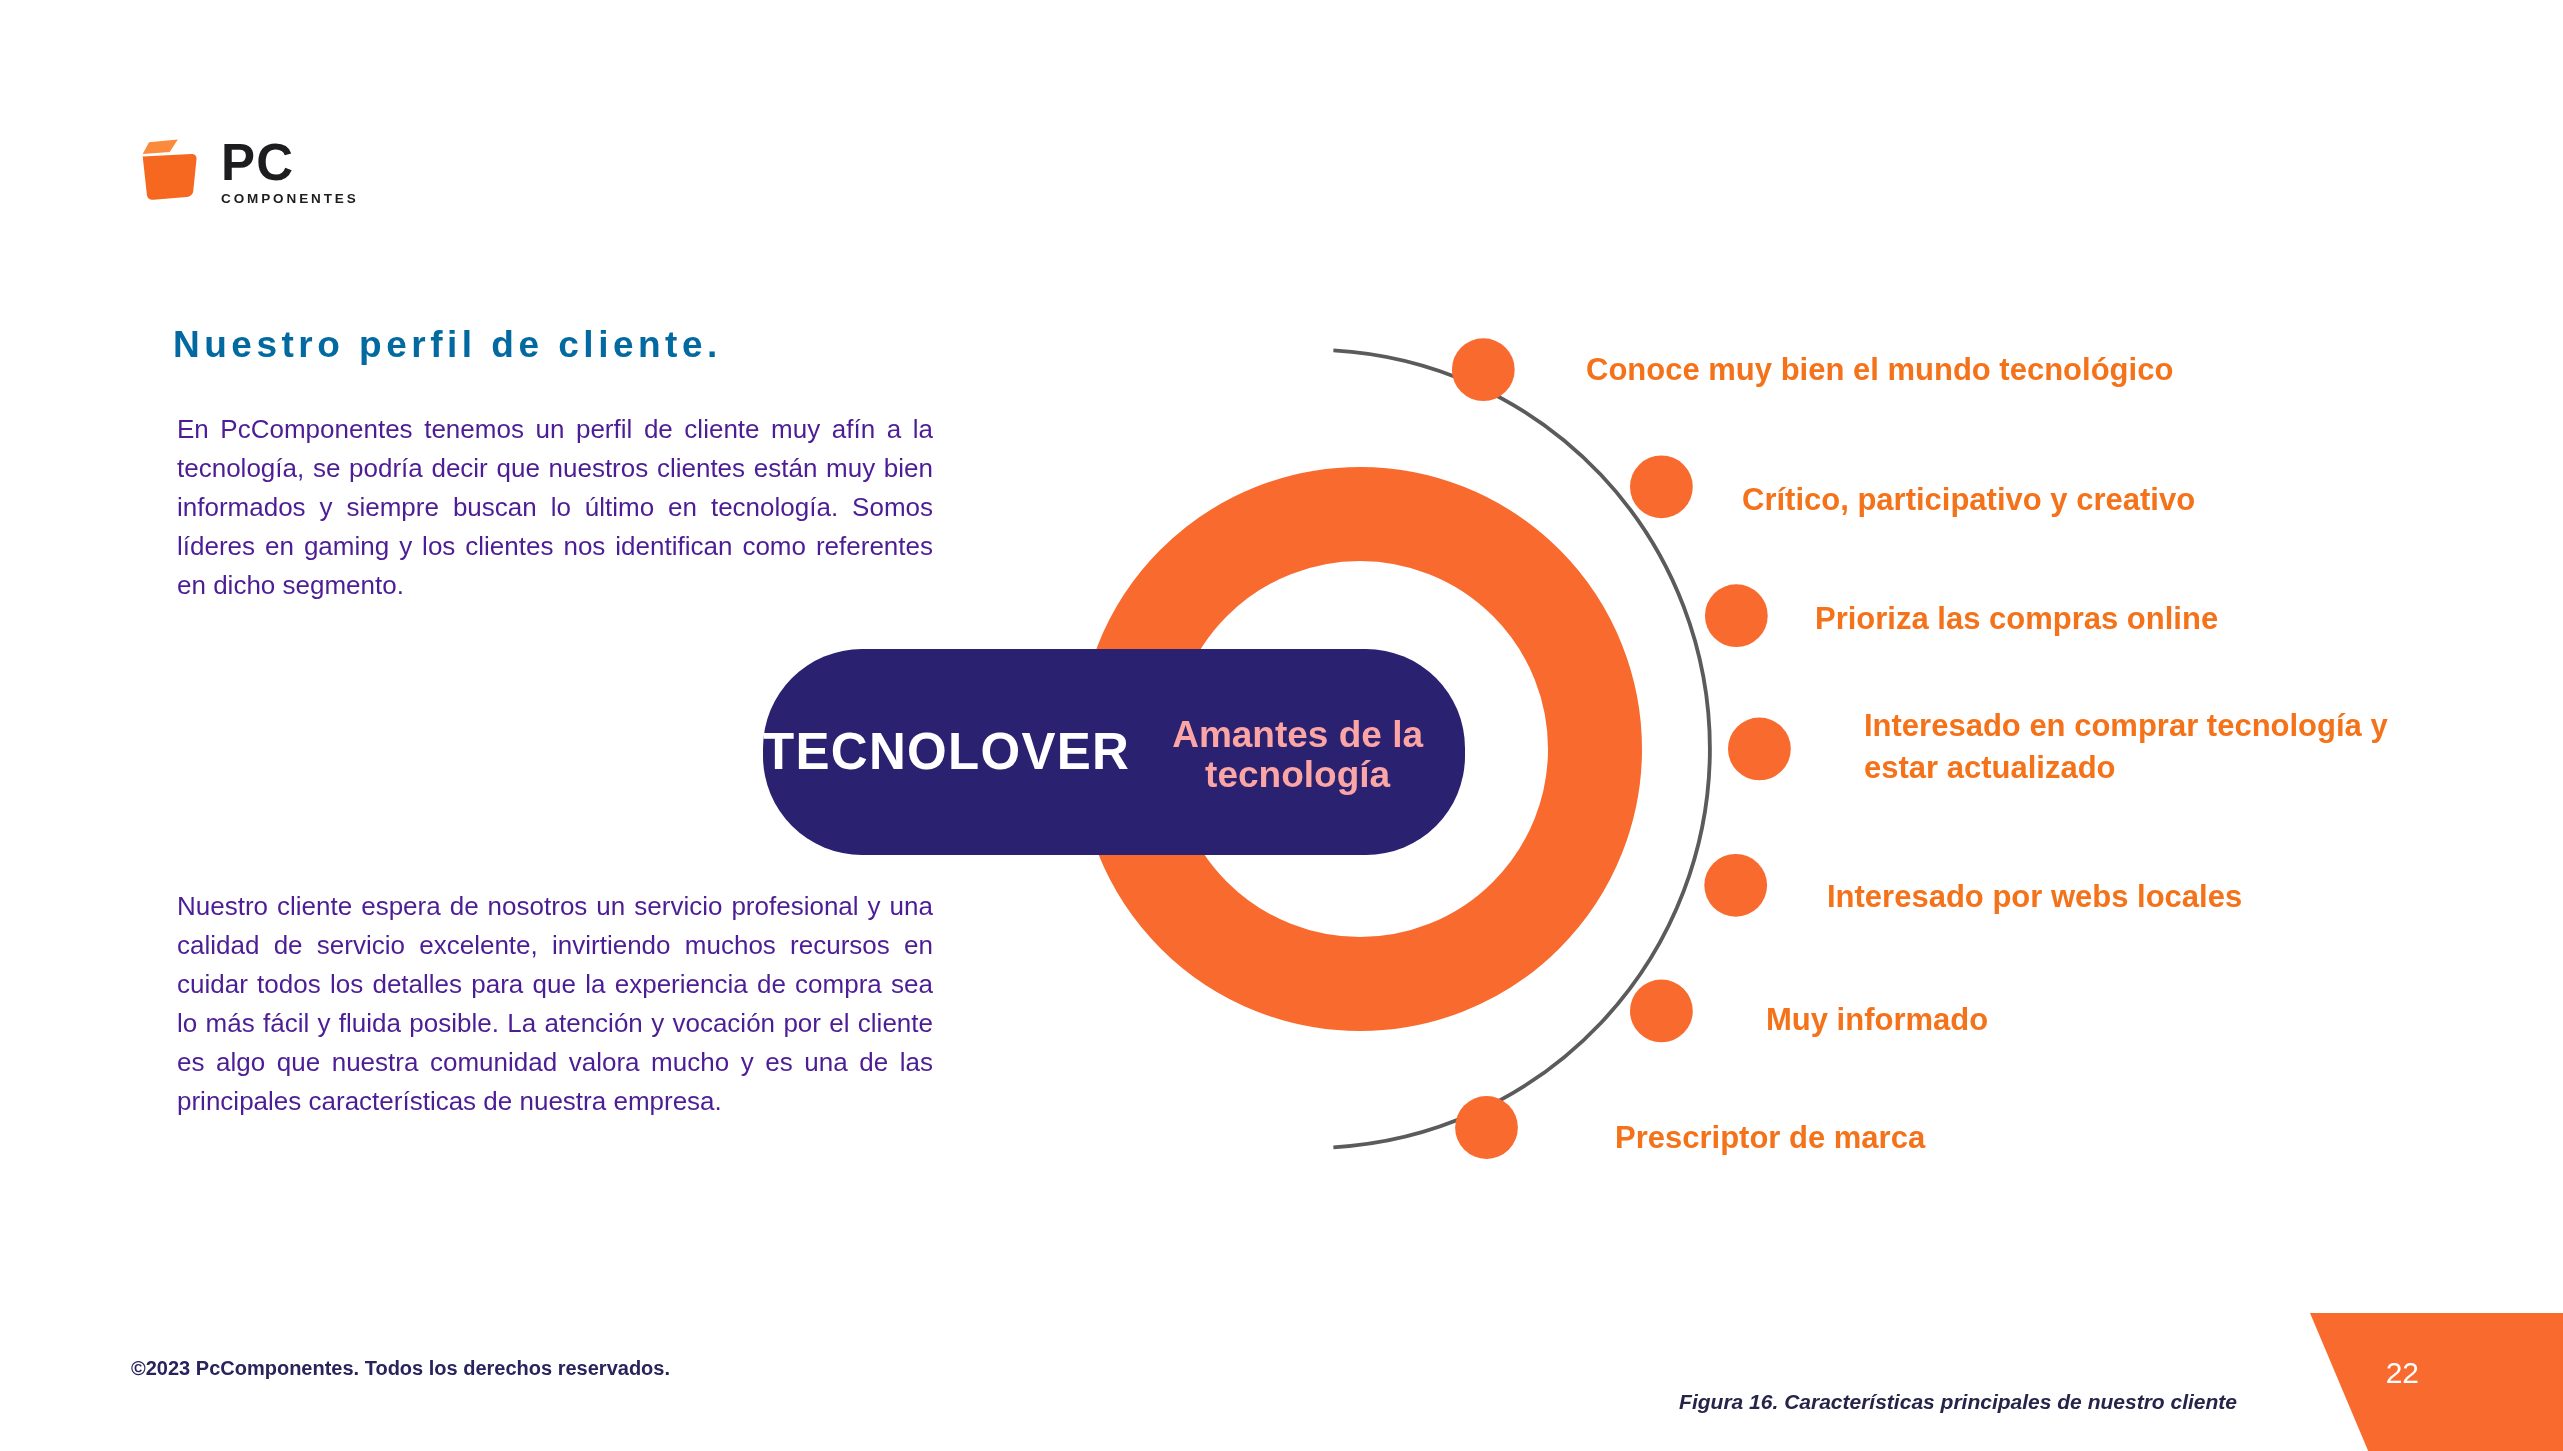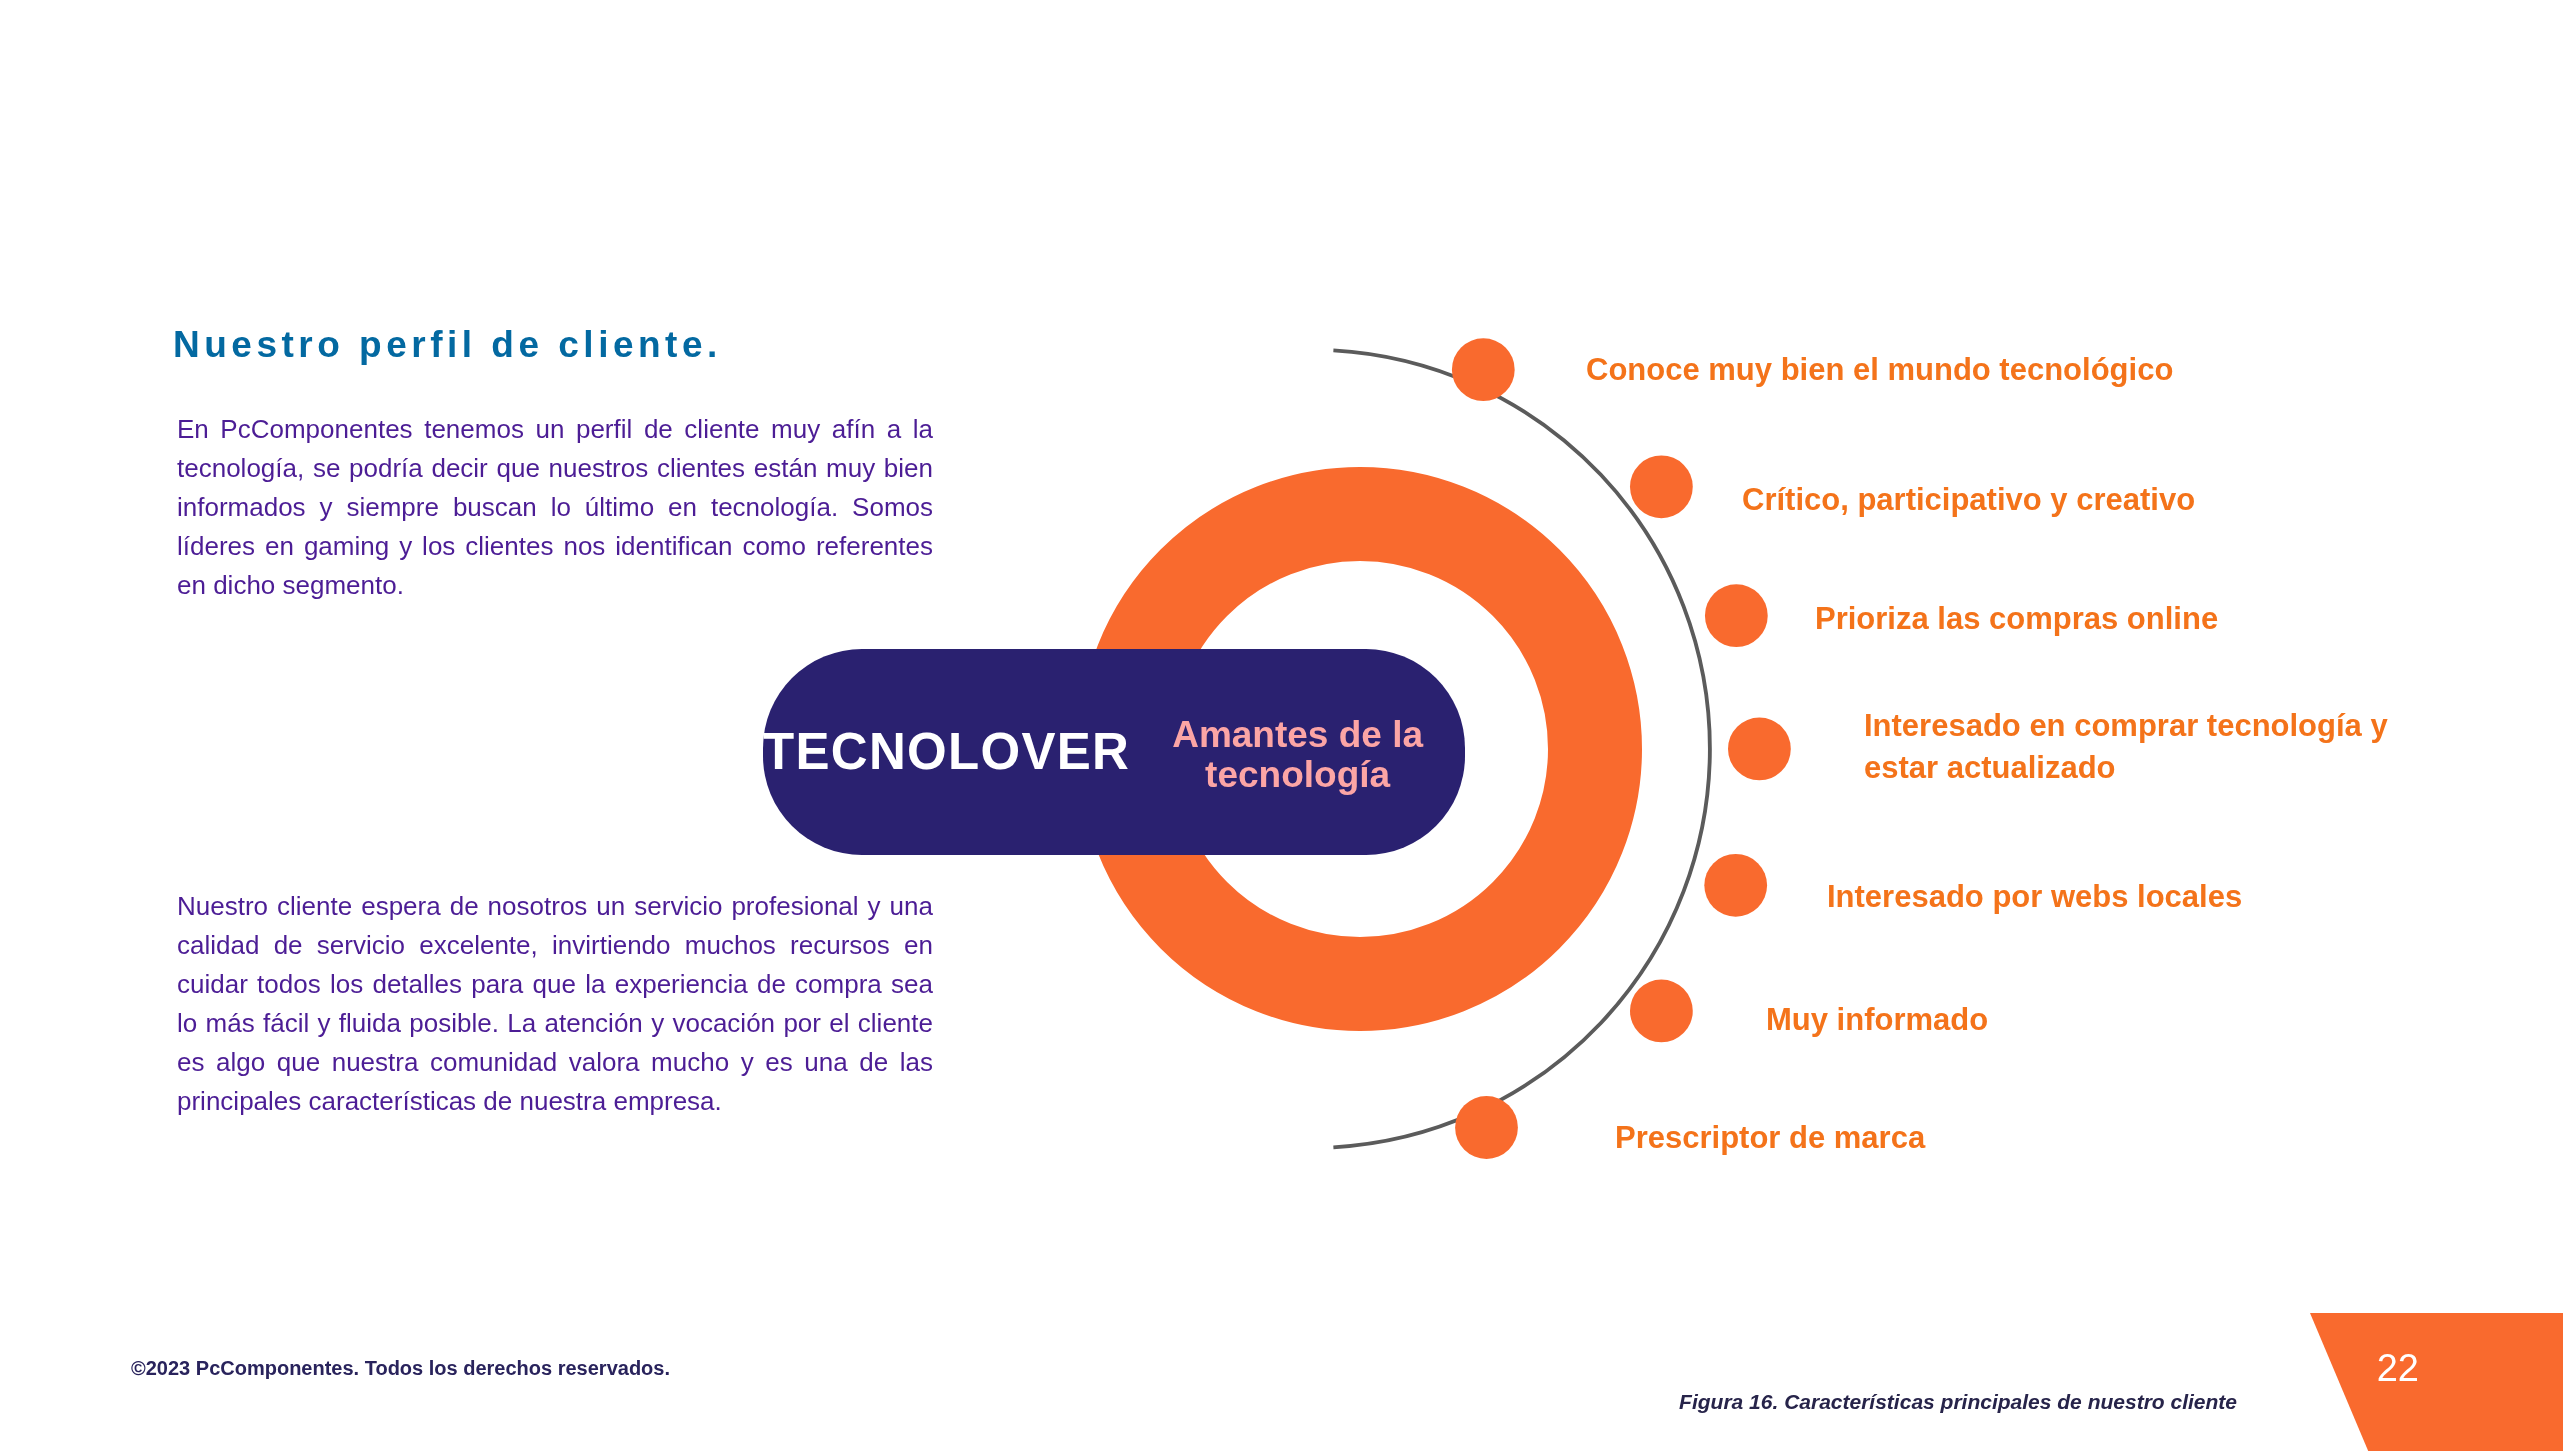--- a/index.html
+++ b/index.html
@@ -155,29 +155,39 @@
     width: 253px;
     height: 138px;
     background: #F96A2E;
     clip-path: polygon(0% 0%, 100% 0%, 100% 100%, 23% 100%);
   }
   .page-number {
     position: absolute;
     right: 144px;
     bottom: 61px;
     color: #ffffff;
-    font-size: 38px;
+    font-size: 30px;
     font-weight: 500;
   }
 </style>
 </head>
 <body>
 
 <div class="slide">
 
+  <div class="logo">
+    <svg class="logo-icon" viewBox="0 0 40 40">
+      <path d="M10 4 L26 2.5 L21.5 9.5 L6.5 10.5 Z" fill="#FB8A3C"></path>
+      <path d="M6.5 12 L33.5 10.5 C35.5 10.4 36.6 11.6 36.4 13.5 L34.6 31 C34.4 33 33 34.3 31 34.5 L12.5 36 C10.5 36.2 9 35 8.8 33 L6.5 12 Z" fill="#F6681F"></path>
+    </svg>
+    <div class="brand-text">
+      <span class="brand-top">PC</span>
+      <span class="brand-bottom">COMPONENTES</span>
+    </div>
+  </div>
 
   <div class="heading">Nuestro perfil de cliente.</div>
   <div class="para para-1">En PcComponentes tenemos un perfil de cliente muy afín a la tecnología, se podría decir que nuestros clientes están muy bien informados y siempre buscan lo último en tecnología. Somos líderes en gaming y los clientes nos identifican como referentes en dicho segmento.</div>
   <div class="para para-2">Nuestro cliente espera de nosotros un servicio profesional y una calidad de servicio excelente, invirtiendo muchos recursos en cuidar todos los detalles para que la experiencia de compra sea lo más fácil y fluida posible. La atención y vocación por el cliente es algo que nuestra comunidad valora mucho y es una de las principales características de nuestra empresa.</div>
 
   <svg class="arc-svg" viewBox="0 0 4000 2265">
     <path d="M 2081 547 A 623 623 0 0 1 2081 1791" fill="none" stroke="#5B5B5B" stroke-width="6"></path>
     <circle cx="2315" cy="577" r="49" fill="#F96A2E"></circle>
     <circle cx="2593" cy="760" r="49" fill="#F96A2E"></circle>
     <circle cx="2710" cy="961" r="49" fill="#F96A2E"></circle>

